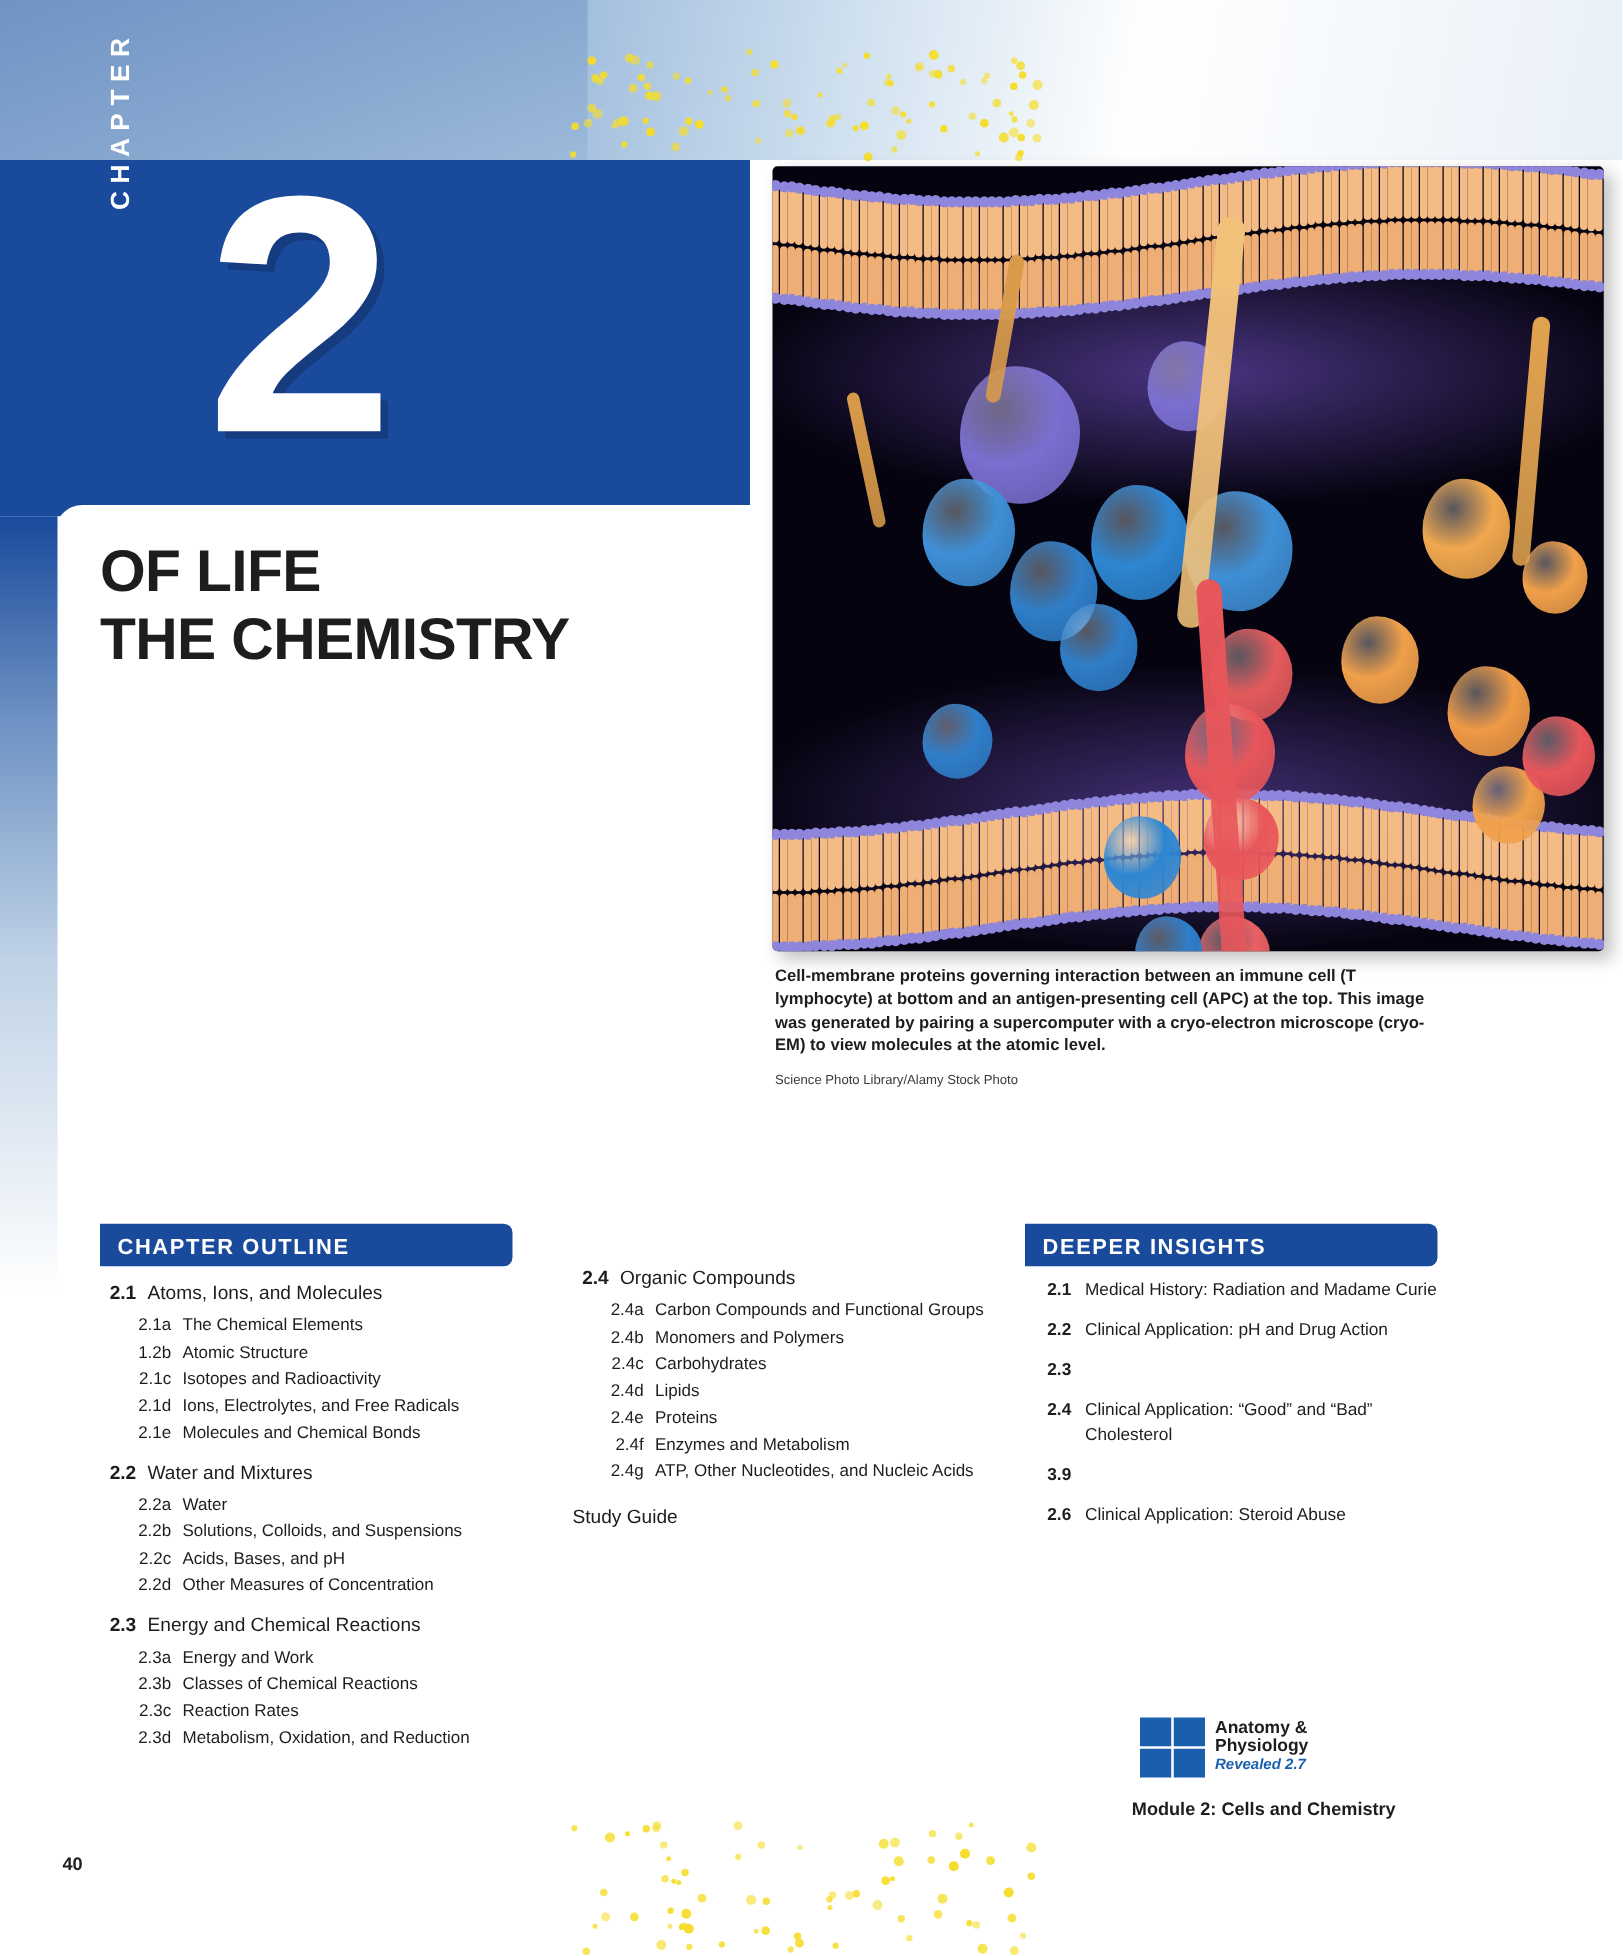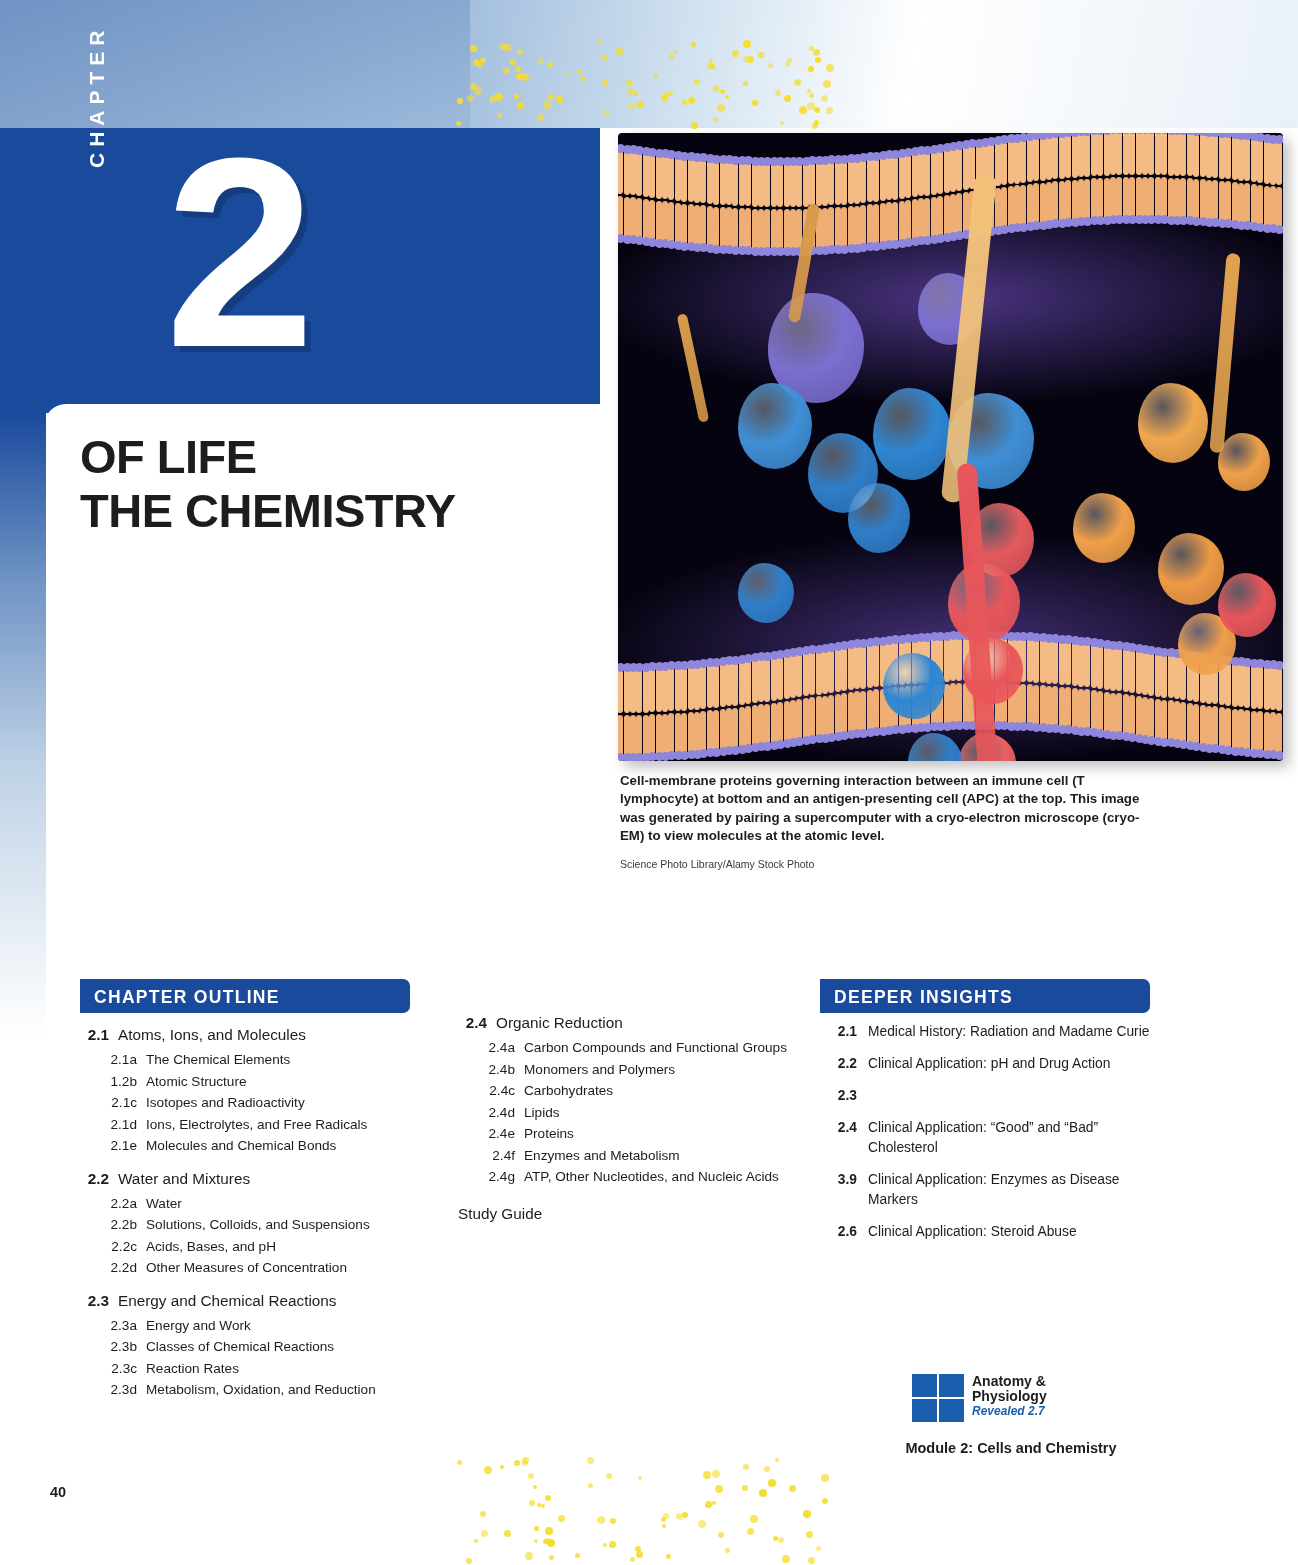--- a/index.html
+++ b/index.html
@@ -1201,21 +1201,21 @@
       <div class="sub-row">
         <span class="sub-num">2.3d</span>
         <span class="sub-text">Metabolism, Oxidation, and Reduction</span>
       </div>
     </div>
   </div>
 <div class="col col-b" id="colB">
     <div class="sec">
       <div class="sec-row">
         <span class="sec-num">2.4</span>
-        <span>Organic Reduction</span>
+        <span>Organic Compounds</span>
       </div>
       <div class="sub-row">
         <span class="sub-num">2.4a</span>
         <span class="sub-text">Carbon Compounds and Functional Groups</span>
       </div>
       <div class="sub-row">
         <span class="sub-num">2.4b</span>
         <span class="sub-text">Monomers and Polymers</span>
       </div>
       <div class="sub-row">
@@ -1252,21 +1252,20 @@
     </div>
     <div class="ins-row">
       <span class="ins-num">2.3</span>
     </div>
     <div class="ins-row">
       <span class="ins-num">2.4</span>
       <span class="ins-text">Clinical Application: “Good” and “Bad” Cholesterol</span>
     </div>
     <div class="ins-row">
       <span class="ins-num">3.9</span>
-      <span class="ins-text">Clinical Application: Enzymes as Disease Markers</span>
     </div>
     <div class="ins-row">
       <span class="ins-num">2.6</span>
       <span class="ins-text">Clinical Application: Steroid Abuse</span>
     </div>
   </div>
 
 <div class="apr">
   <div class="apr-grid">
     <div class="apr-cell" style="left:0;top:0;"></div>

